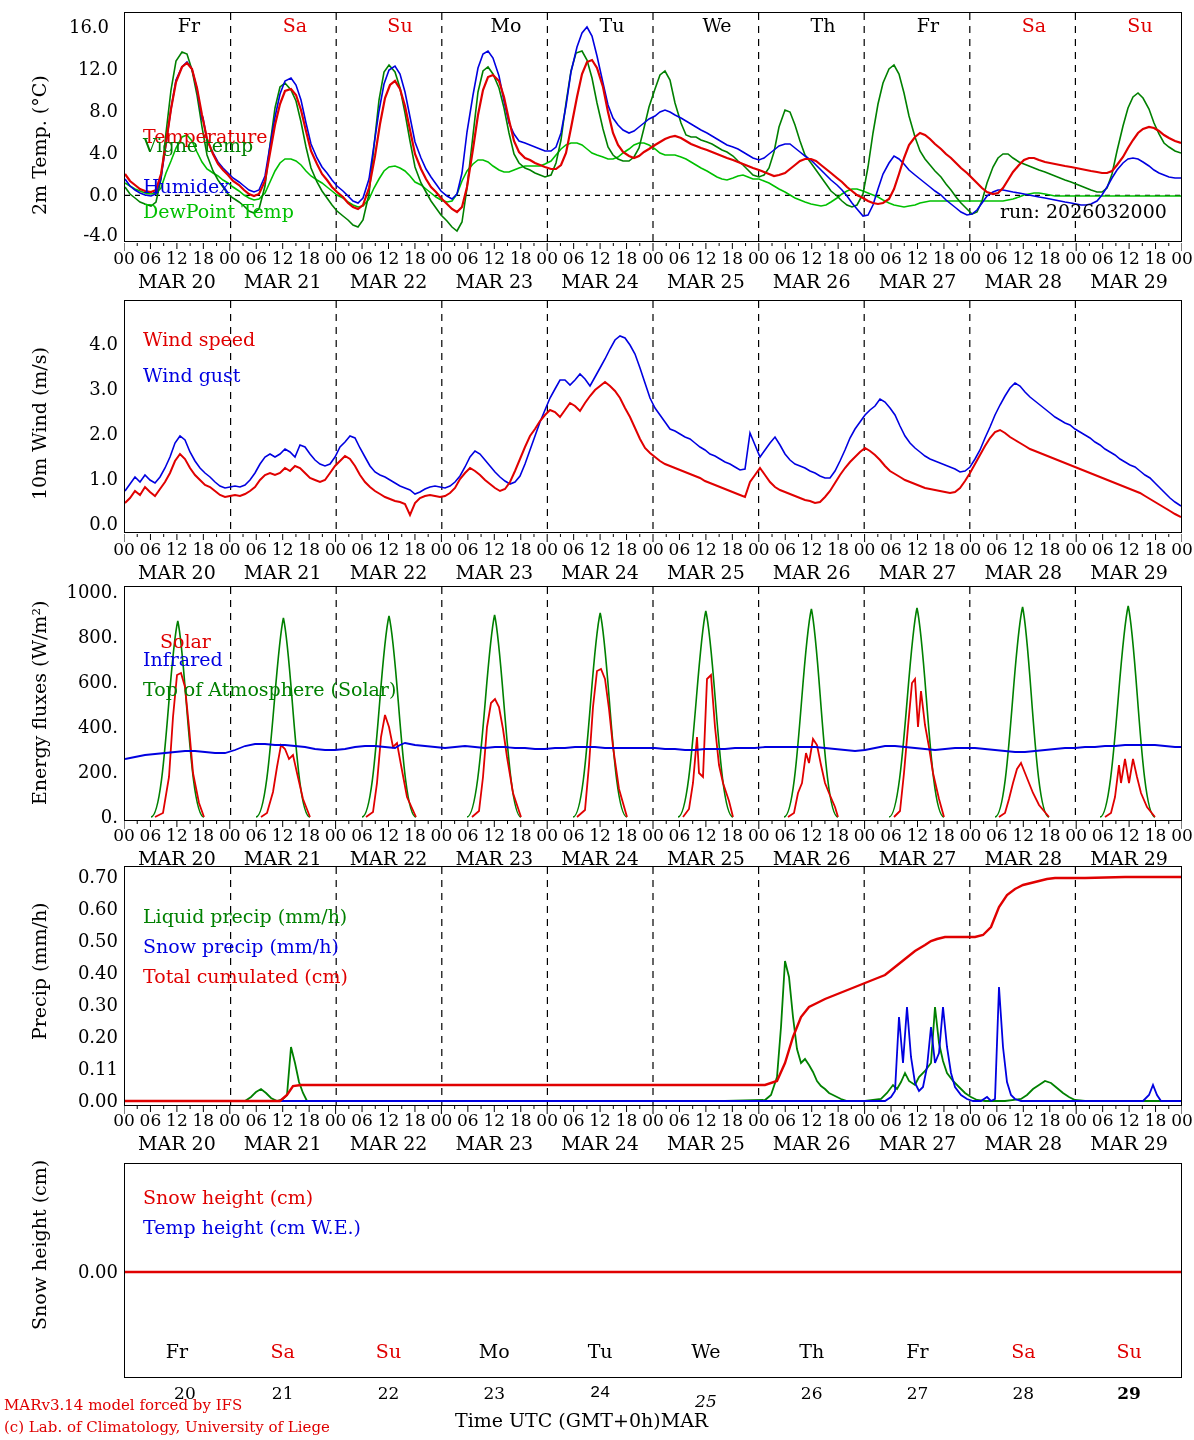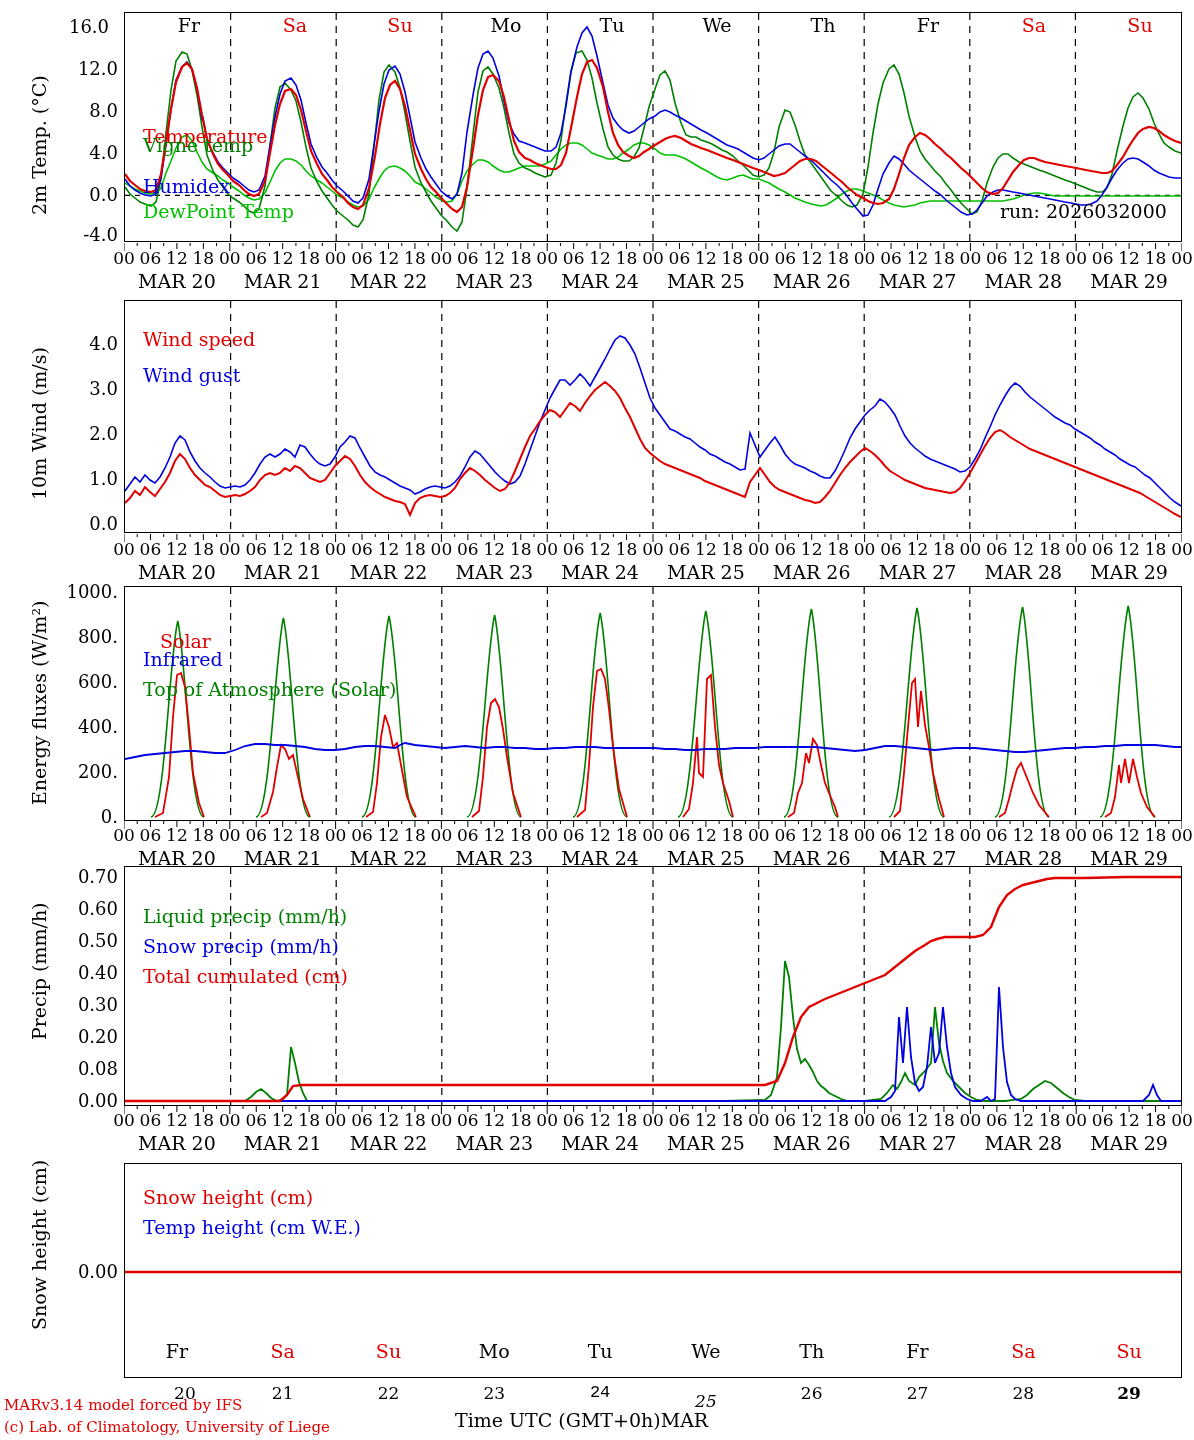--- a/index.html
+++ b/index.html
@@ -349,21 +349,21 @@
         <span class="daylbl" style="left: 793.5px; top: 0px;">MAR 27</span>
         <span class="daylbl" style="left: 899.3px; top: 0px;">MAR 28</span>
         <span class="daylbl" style="left: 1005.1px; top: 0px;">MAR 29</span>
       </div>
   </div>
 
   <div class="panel">
     <div class="ylabel" style="left:28px;top:1040px;">Precip (mm/h)</div>
 
     <div class="ytick" style="left:40px;top:1100px;width:78px;">0.00</div>
-    <div class="ytick" style="left:40px;top:1068px;width:78px;">0.08</div>
+    <div class="ytick" style="left:40px;top:1068px;width:78px;">0.11</div>
     <div class="ytick" style="left:40px;top:1036px;width:78px;">0.20</div>
     <div class="ytick" style="left:40px;top:1004px;width:78px;">0.30</div>
     <div class="ytick" style="left:40px;top:972px;width:78px;">0.40</div>
     <div class="ytick" style="left:40px;top:940px;width:78px;">0.50</div>
     <div class="ytick" style="left:40px;top:908px;width:78px;">0.60</div>
     <div class="ytick" style="left:40px;top:876px;width:78px;">0.70</div>
 
     <div class="plotbox" style="left:124px;top:866px;width:1058px;height:240px;">
       <svg width="1056" height="238" viewBox="0 0 1056 238" preserveAspectRatio="none">
         <g stroke="#000" stroke-width="1.2" stroke-dasharray="7,6" fill="none">

